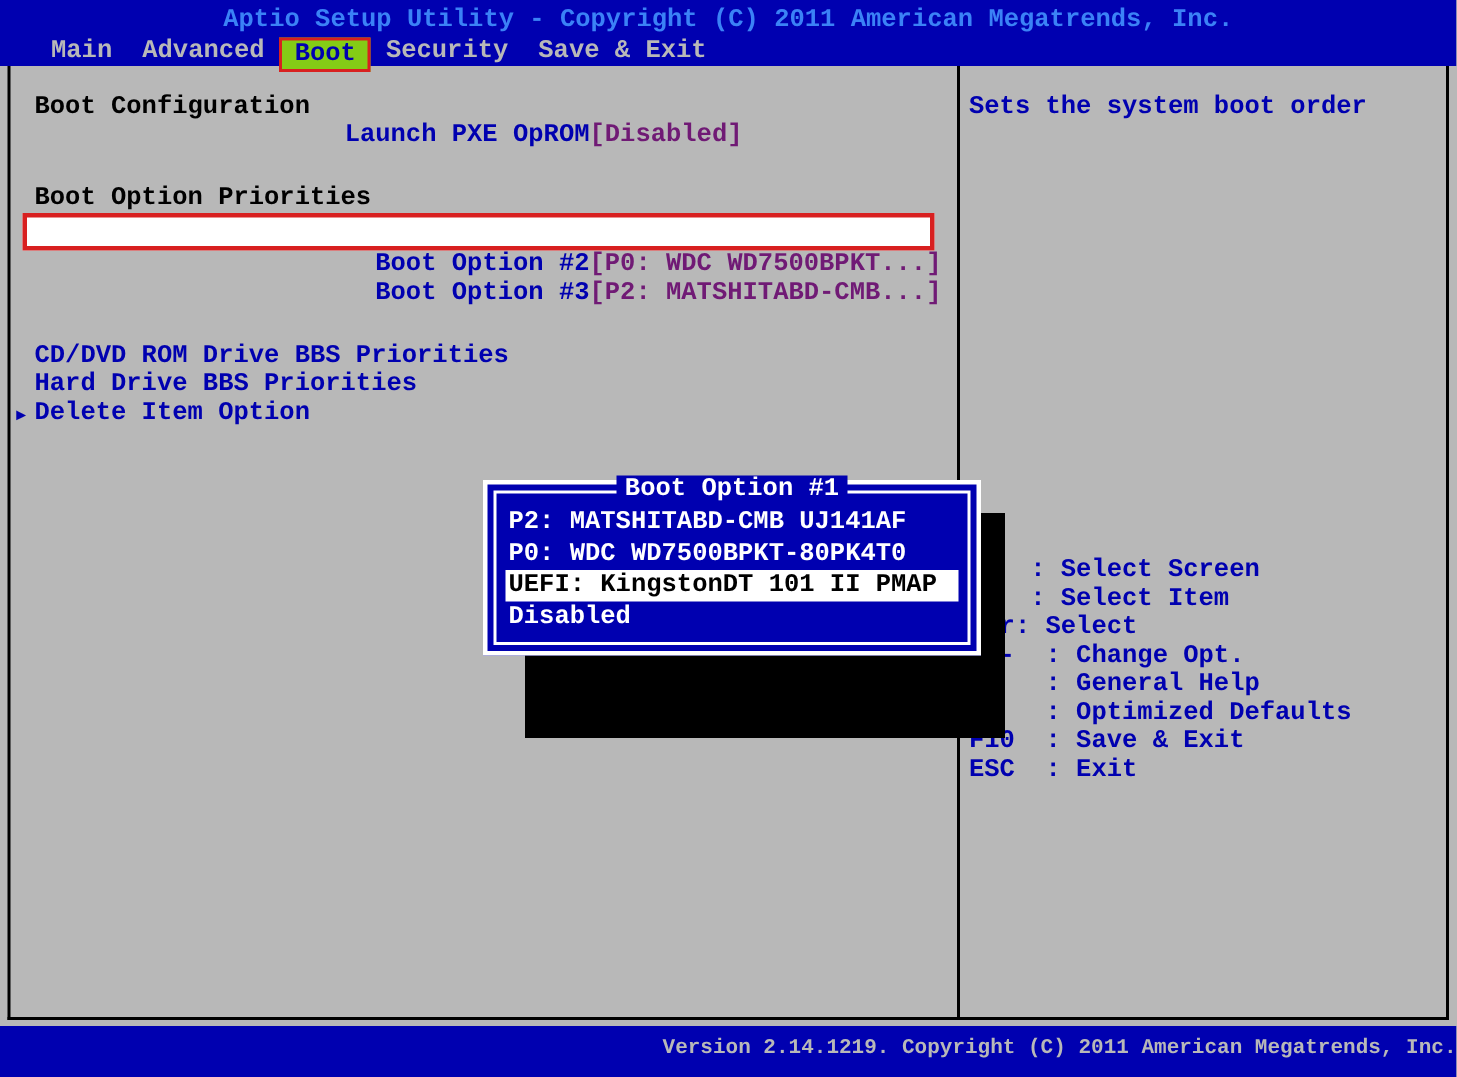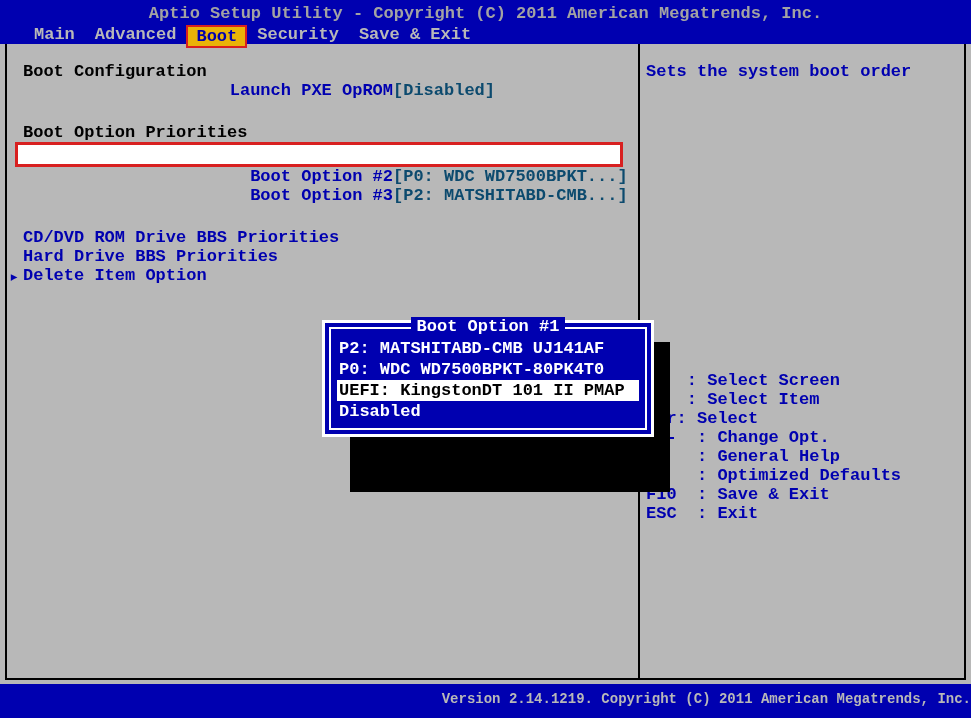--- a/index.html
+++ b/index.html
@@ -17,35 +17,35 @@
       overflow: hidden;
     }
     .header {
       background: #0000b0;
       color: #b8b8b8;
       height: 44px;
       padding: 2px 0;
     }
     .title-bar {
       text-align: center;
-      color: #a3a3a3;
+      color: #3b82f6;
       font-size: 17px;
       padding: 2px 0;
     }
     .menu-bar {
       display: flex;
       padding-left: 24px;
       gap: 0;
     }
     .menu-item {
       color: #b8b8b8;
       padding: 0 10px;
     }
     .menu-item.active {
-      background: #eab308;
+      background: #84cc16;
       color: #0000b0;
       border: 2px solid #d82020;
       padding: 0 8px;
     }
     .main-area {
       display: flex;
       height: 636px;
       border-left: 2px solid #000;
       border-right: 2px solid #000;
       border-bottom: 2px solid #000;
@@ -68,21 +68,21 @@
     .setting-row {
       display: flex;
       color: #0000b0;
       white-space: pre;
       text-align: right;
     }
     .setting-label {
       width: 370px;
     }
     .setting-value {
-      color: #0c4a6e;
+      color: #701a75;
     }
     .highlighted-row {
       background: #fff;
       color: #fff;
       border: 3px solid #d82020;
       margin-left: -8px;
       padding-left: 8px;
       width: 608px;
     }
     .highlighted-row .setting-label,

